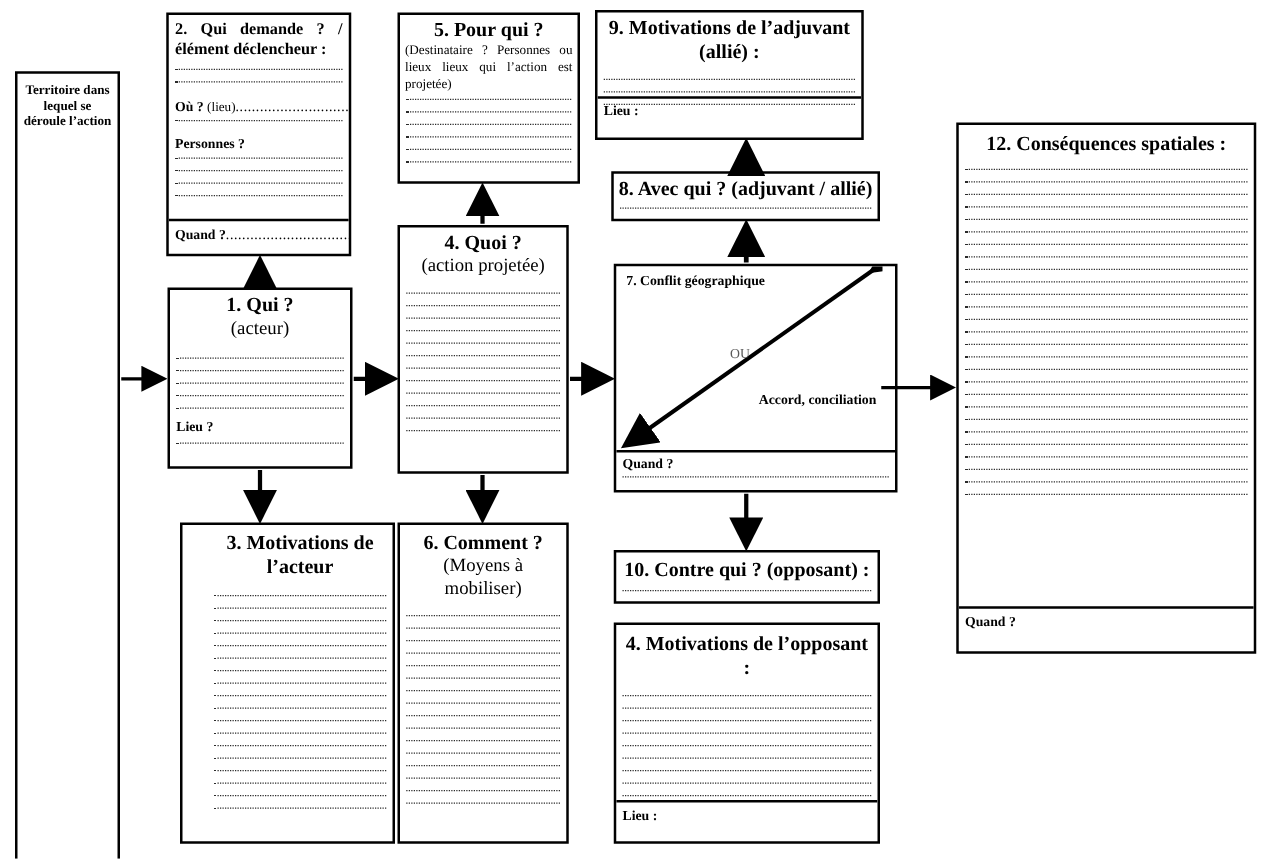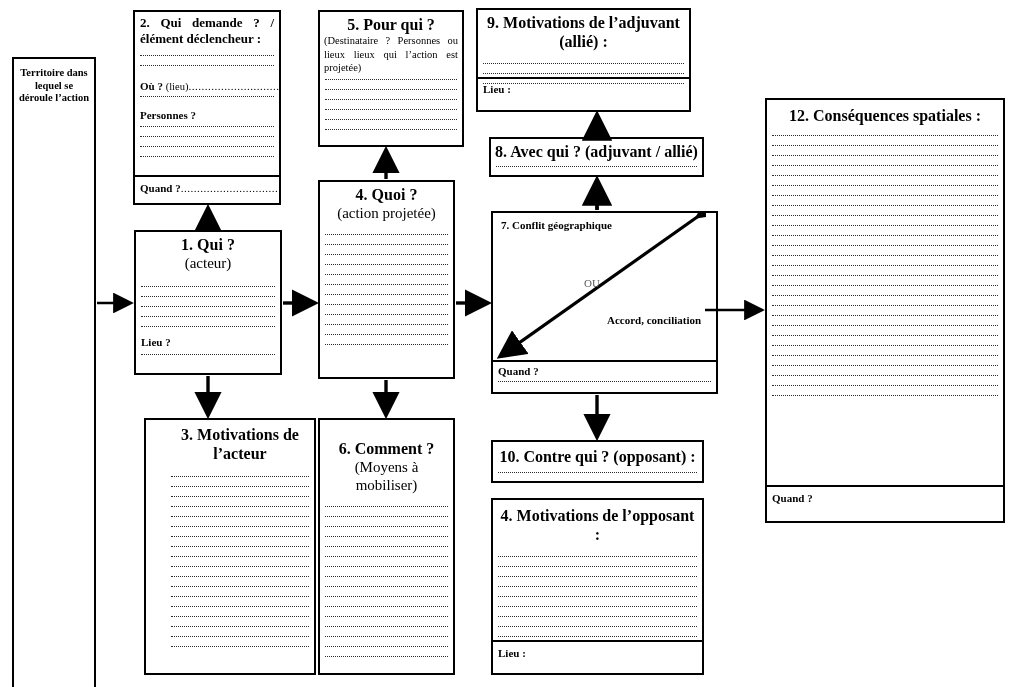--- a/index.html
+++ b/index.html
@@ -278,21 +278,21 @@
       <div class="dline tight"></div>
       <div class="dline tight"></div>
       <div class="dline tight"></div>
       <div class="dline tight"></div>
       <div class="dline tight"></div>
       <div class="dline tight"></div>
     </div>
   </div>
 
   <div class="box" style="left:318px; top:418px; width:137px; height:257px;">
-    <div class="title" style="padding-top:19px;">6. Comment ?</div>
+    <div class="title" style="padding-top:5px;">6. Comment ?</div>
     <div class="subtitle">(Moyens à mobiliser)</div>
     <div class="lines" style="padding-top:12px;">
       <div class="dline tight"></div>
       <div class="dline tight"></div>
       <div class="dline tight"></div>
       <div class="dline tight"></div>
       <div class="dline tight"></div>
       <div class="dline tight"></div>
       <div class="dline tight"></div>
       <div class="dline tight"></div>

